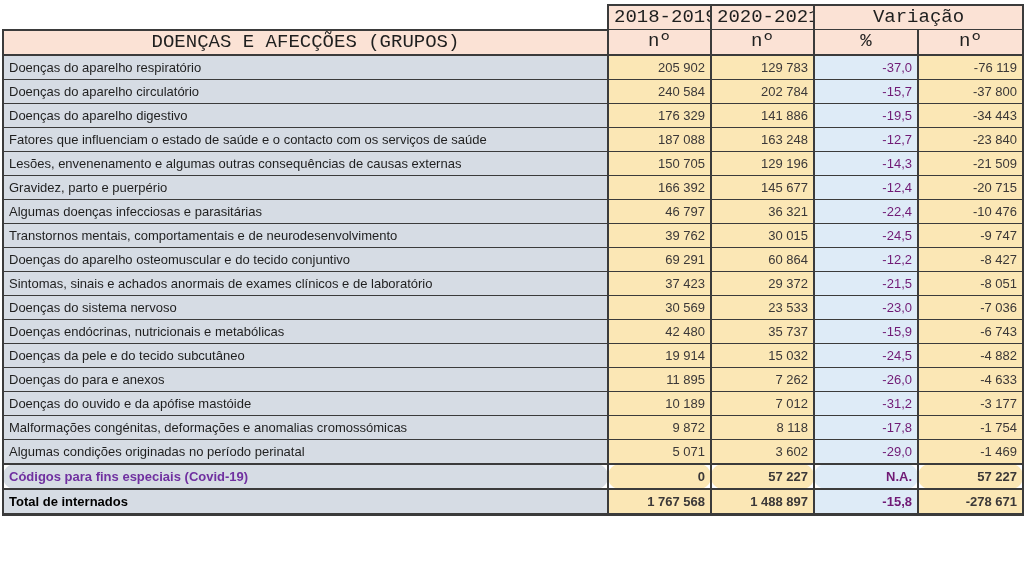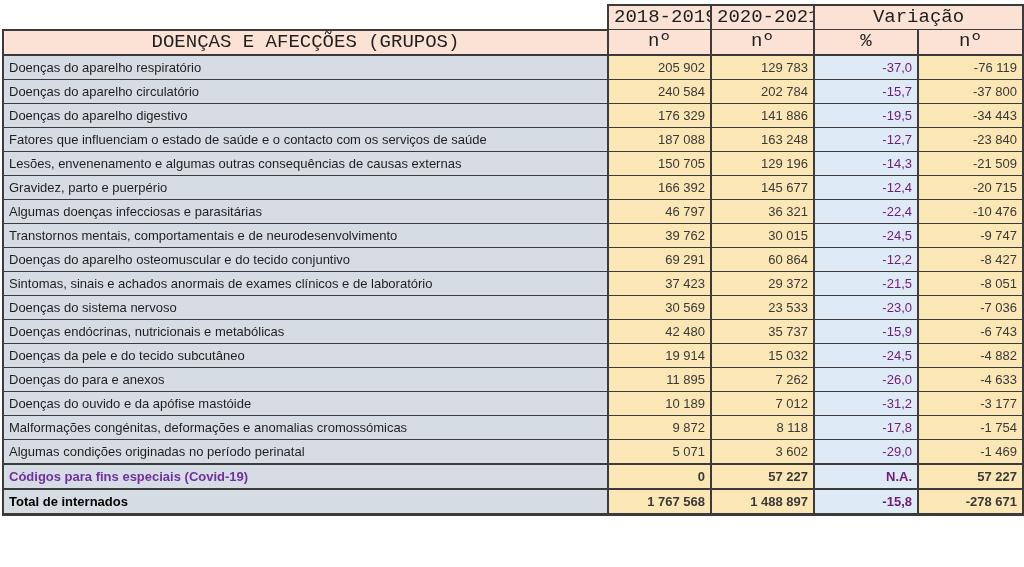--- a/index.html
+++ b/index.html
@@ -33,21 +33,21 @@
   
   .tbl thead th{background:var(--header-fill);text-align:center;font-size:19px;font-family:Liberation Mono, monospace;}
   .tbl thead tr.r1 th{border-top-width:2px;}
   .tbl thead tr.r2 th{border-bottom-width:2px;}
   .tbl thead tr.r2 th.first{border-top-width:2px;border-left-width:2px;margin-top:28px;}
   td.blank{border:none;background:#ffffff;}
   
   .tbl td.lbl{background:var(--label-fill);text-align:left;border-left-width:2px;}
   .tbl td.num{background:var(--number-fill);text-align:right;color:#3b3838;}
   .tbl td.pct{background:var(--percent-fill);text-align:right;color:#701a75;}
-  tr.covid td{color:var(--covid-text);font-weight:bold;border-top-width:2px;}
+  tr.covid td{color:var(--covid-text);font-weight:bold;border-top-width:2px;border-radius:12px;}
   tr.total td{color:#000000;font-weight:bold;border-top-width:2px;border-bottom-width:3px;}
 </style>
 </head>
 <body>
 
 <div class="page">
   <table class="tbl">
     <colgroup>
       <col style="width:605px">
       <col style="width:103px">

